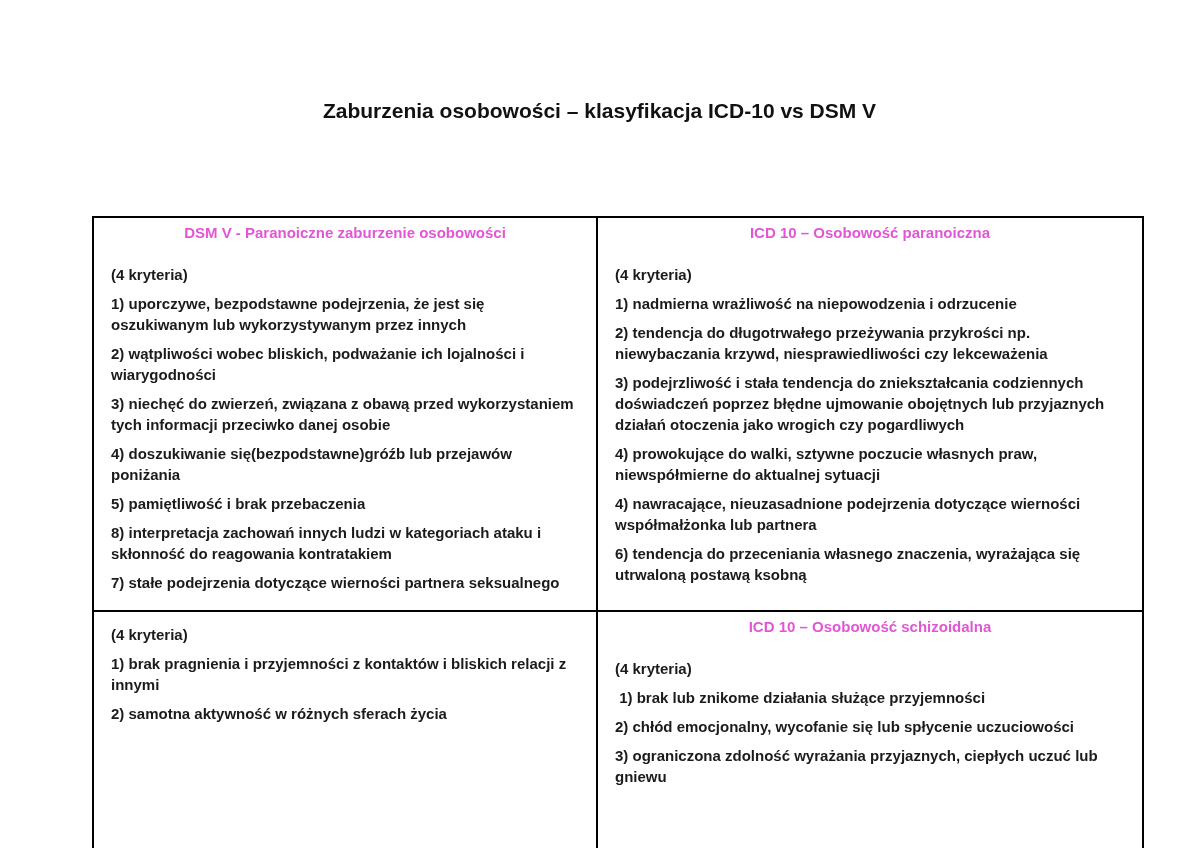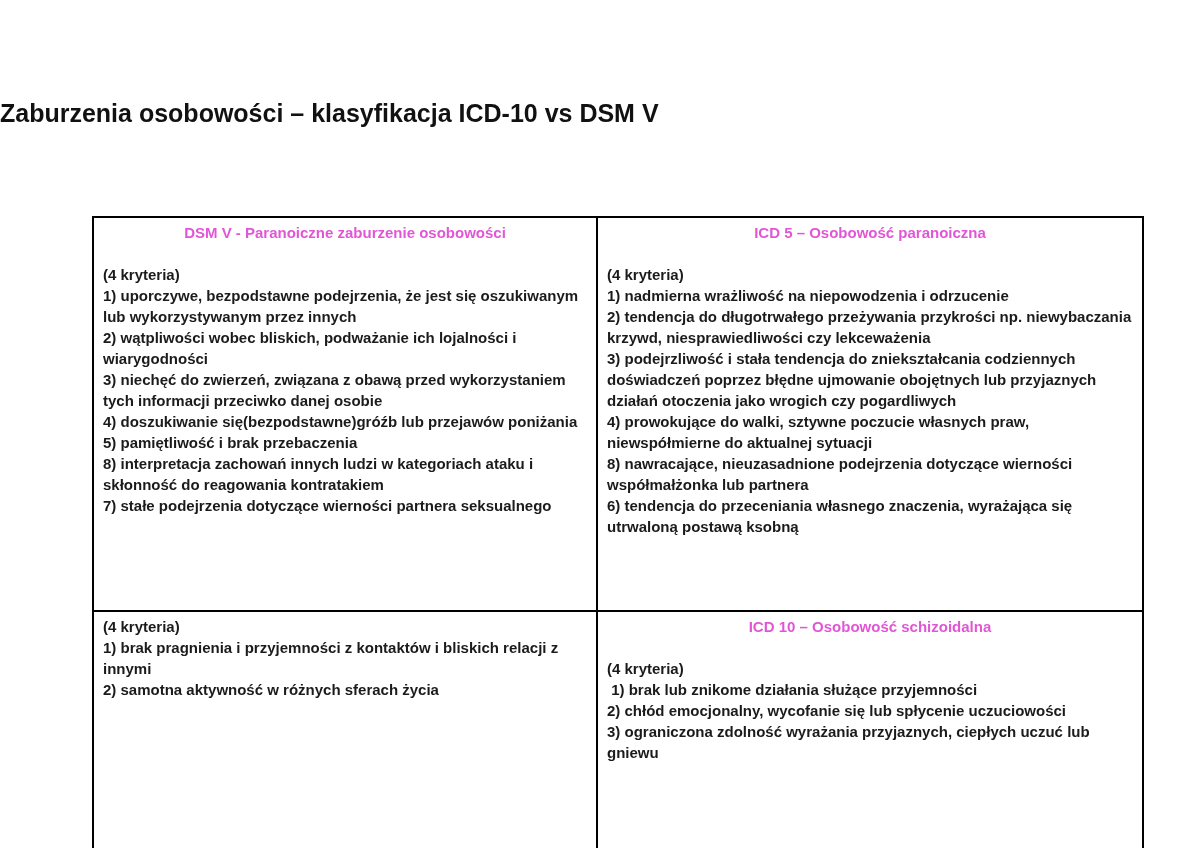--- a/index.html
+++ b/index.html
@@ -14,22 +14,22 @@
     font-family: "Liberation Sans", sans-serif;
     font-weight: bold;
     color: #1b1b1b;
     overflow: hidden;
   }
   .doc-title {
     position: absolute;
     top: 99px;
     left: 0;
     width: 100%;
-    text-align: left;
-    font-size: 25px;
+    text-align: center;
+    font-size: 21px;
     color: #111111;
   }
   .comparison-table {
     position: absolute;
     left: 92px;
     top: 216px;
     width: 1052px;
     height: 642px;
     box-sizing: border-box;
     border: 2px solid #000000;
@@ -47,22 +47,22 @@
     overflow: hidden;
   }
   .cell.col-left  { border-right: 2px solid #000000; }
   .cell.row-top   { border-bottom: 2px solid #000000; }
   .cell-header {
     text-align: center;
     color: #e256d6;
     margin-bottom: 21px;
     white-space: nowrap;
   }
-  .criteria-label { margin: 0; }
-  .item { margin: 0; white-space: pre-wrap; }
+  .criteria-label { margin: 8px; }
+  .item { margin: 8px; white-space: pre-wrap; }
 </style>
 </head>
 <body>
 
 <div class="doc-title">Zaburzenia osobowości – klasyfikacja ICD-10 vs DSM V</div>
 
 <div class="comparison-table">
 
   <div class="cell col-left row-top">
     <div class="cell-header">DSM V - Paranoiczne zaburzenie osobowości</div>
@@ -70,27 +70,27 @@
     <div class="item">1) uporczywe, bezpodstawne podejrzenia, że jest się oszukiwanym lub wykorzystywanym przez innych</div>
     <div class="item">2) wątpliwości wobec bliskich, podważanie ich lojalności i wiarygodności</div>
     <div class="item">3) niechęć do zwierzeń, związana z obawą przed wykorzystaniem tych informacji przeciwko danej osobie</div>
     <div class="item">4) doszukiwanie się(bezpodstawne)gróźb lub przejawów poniżania</div>
     <div class="item">5) pamiętliwość i brak przebaczenia</div>
     <div class="item">8) interpretacja zachowań innych ludzi w kategoriach ataku i skłonność do reagowania kontratakiem</div>
     <div class="item">7) stałe podejrzenia dotyczące wierności partnera seksualnego</div>
   </div>
 
   <div class="cell col-right row-top">
-    <div class="cell-header">ICD 5 – Osobowość paranoiczna</div>
+    <div class="cell-header">ICD 10 – Osobowość paranoiczna</div>
     <div class="criteria-label">(4 kryteria)</div>
     <div class="item">1) nadmierna wrażliwość na niepowodzenia i odrzucenie</div>
     <div class="item">2) tendencja do długotrwałego przeżywania przykrości np. niewybaczania krzywd, niesprawiedliwości czy lekceważenia</div>
     <div class="item">3) podejrzliwość i stała tendencja do zniekształcania codziennych doświadczeń poprzez błędne ujmowanie obojętnych lub przyjaznych działań otoczenia jako wrogich czy pogardliwych</div>
     <div class="item">4) prowokujące do walki, sztywne poczucie własnych praw, niewspółmierne do aktualnej sytuacji</div>
-    <div class="item">8) nawracające, nieuzasadnione podejrzenia dotyczące wierności współmałżonka lub partnera</div>
+    <div class="item">4) nawracające, nieuzasadnione podejrzenia dotyczące wierności współmałżonka lub partnera</div>
     <div class="item">6) tendencja do przeceniania własnego znaczenia, wyrażająca się utrwaloną postawą ksobną</div>
   </div>
 
   <div class="cell col-left row-bottom">
     <div class="criteria-label">(4 kryteria)</div>
     <div class="item">1) brak pragnienia i przyjemności z kontaktów i bliskich relacji z innymi</div>
     <div class="item">2) samotna aktywność w różnych sferach życia</div>
 
   </div>
 

